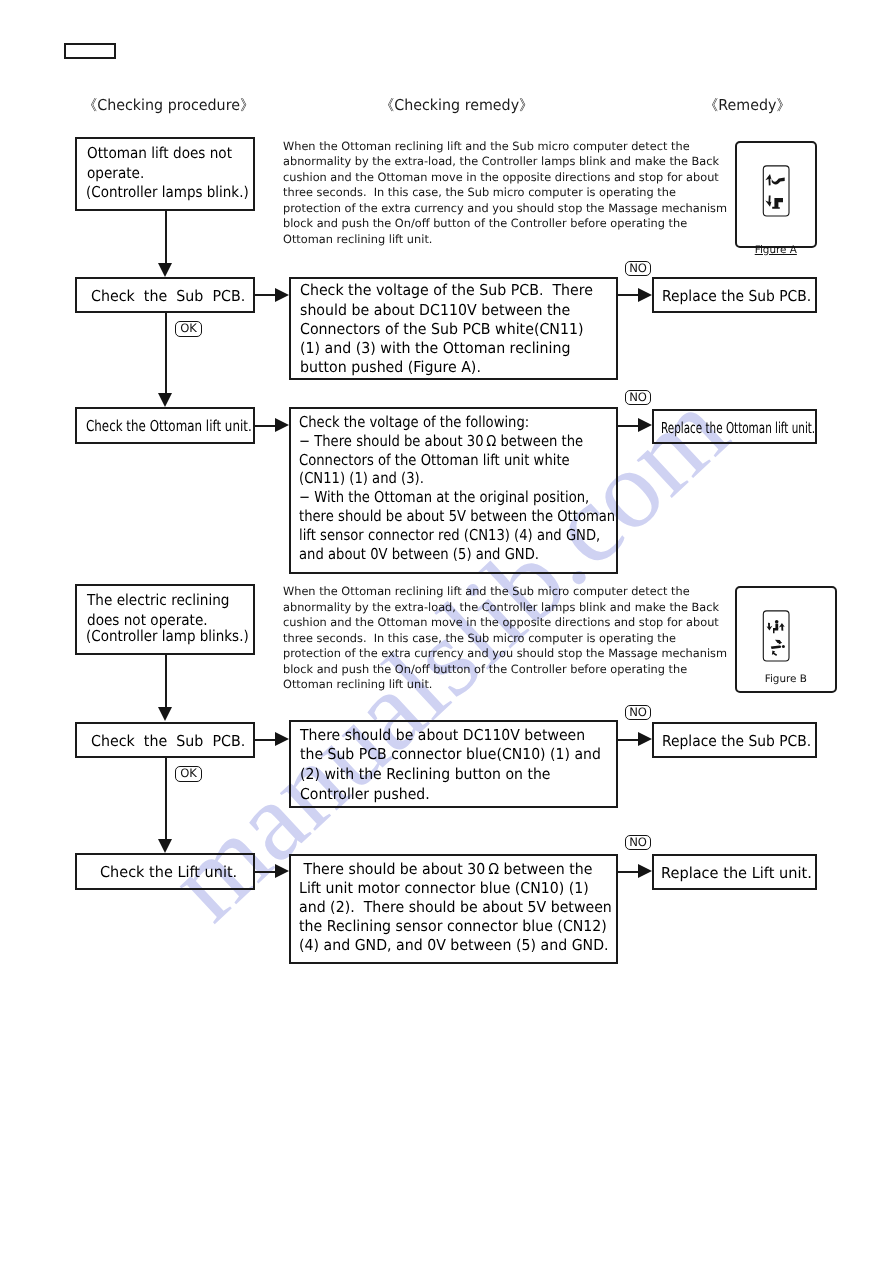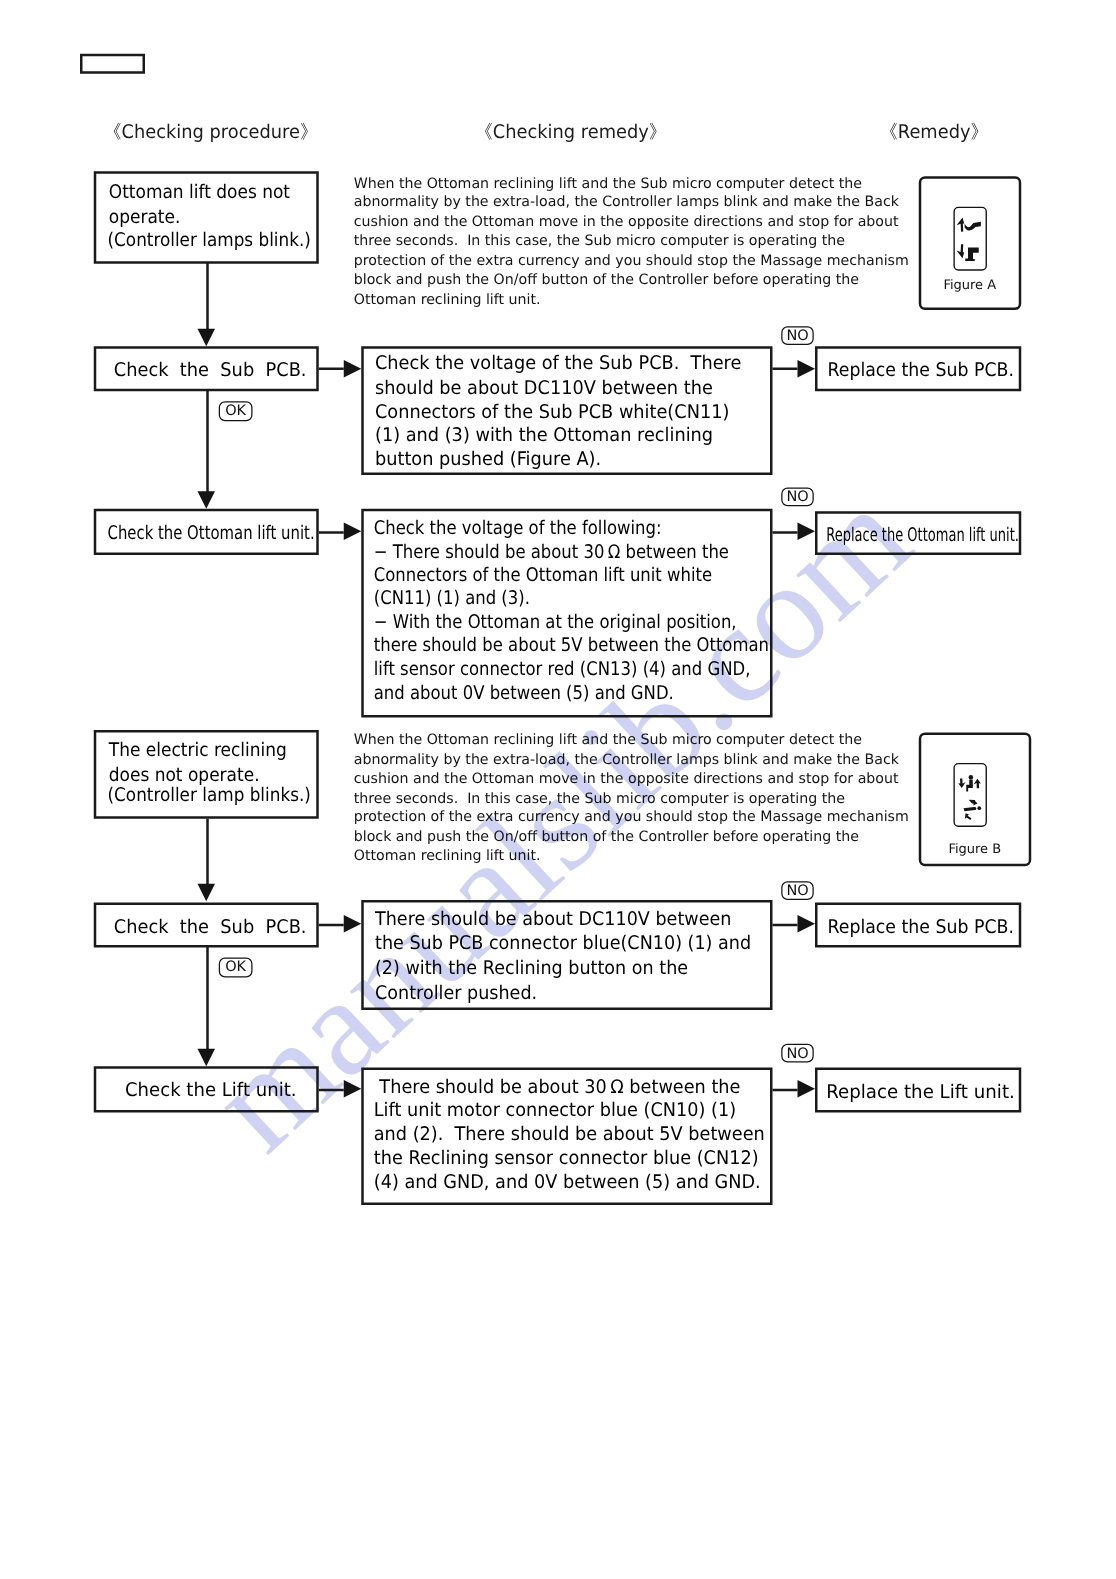--- a/index.html
+++ b/index.html
@@ -54,21 +54,21 @@
     <svg class="figsvg" viewBox="0 0 82 106.8" width="82" height="106.8" style="left:0;top:0;position:absolute;">
       <rect x="26.3" y="22.9" width="25.7" height="50.1" rx="3.4" ry="3.4" fill="#fff" stroke="#141414" stroke-width="1.1"></rect>
       <g fill="#141414" transform="translate(-1.6,-1.8)">
         <path d="M34.6 32.9 L36.0 37.9 L34.9 37.6 L35.2 44.1 L33.4 44.2 L33.1 37.9 L29.9 39.1 Z"></path>
         <path d="M36.3 37.8 L37.4 39.5 C38.7 41.0 40.3 40.8 41.6 39.3 L43.3 37.2 L49.3 36.2 L49.3 39.9
                  L45.0 40.4 L43.2 42.1 C40.7 44.1 38.0 43.5 36.3 40.8 Z"></path>
         <path d="M34.6 65.5 L36.0 60.5 L34.9 60.8 L35.2 54.3 L33.4 54.2 L33.1 60.5 L29.9 59.3 Z"></path>
         <path d="M39.0 56.8 L47.6 56.8 L47.6 61.0 L43.0 61.0 L43.0 66.0 L44.4 66.0 L44.4 67.6 L36.8 67.6 L36.8 65.6 L39.0 65.6 Z"></path>
       </g>
     </svg>
-    <div class="figcap" style="left:0;top:79px;">Figure A</div>
+    <div class="figcap" style="left:0;top:101px;text-decoration:underline;">Figure A</div>
   </div>
   <div class="vline" style="left:164.7px;top:210px;height:55px;"></div>
   <div class="adown" style="left:158.4px;top:262.5px;"></div>
   <div class="box" style="left:75.0px;top:277px;width:180.0px;height:35.5px;"></div>
   <div class="t" style="left:91.0px;top:286.5px;font-size:15.0px;transform:scaleX(0.949);">Check  the  Sub  PCB.</div>
   <div class="hline" style="left:255px;top:294.0px;width:19.7px;"></div>
   <div class="aright" style="left:274.7px;top:287.8px;"></div>
   <div class="box" style="left:289.0px;top:277px;width:329px;height:103px;"></div>
   <div class="t" style="left:299.8px;top:281.3px;font-size:15.0px;transform:scaleX(0.945);">Check the voltage of the Sub PCB.  There</div>
   <div class="t" style="left:299.8px;top:300.6px;font-size:15.0px;transform:scaleX(0.945);">should be about DC110V between the</div>
@@ -105,21 +105,21 @@
   <div class="t" style="left:86.8px;top:590.8px;font-size:15.0px;transform:scaleX(0.907);">The electric reclining</div>
   <div class="t" style="left:86.8px;top:610.8px;font-size:15.0px;transform:scaleX(0.907);">does not operate.</div>
   <div class="t" style="left:85.8px;top:627.0px;font-size:15.0px;transform:scaleX(0.898);">(Controller lamp blinks.)</div>
   <div class="para" style="left:282.7px;top:584.1px;font-size:11.4px;transform:scaleX(0.995);">When the Ottoman reclining lift and the Sub micro computer detect the</div>
   <div class="para" style="left:282.7px;top:599.6px;font-size:11.4px;transform:scaleX(0.995);">abnormality by the extra-load, the Controller lamps blink and make the Back</div>
   <div class="para" style="left:282.7px;top:615.1px;font-size:11.4px;transform:scaleX(0.995);">cushion and the Ottoman move in the opposite directions and stop for about</div>
   <div class="para" style="left:282.7px;top:630.7px;font-size:11.4px;transform:scaleX(0.995);">three seconds.  In this case, the Sub micro computer is operating the</div>
   <div class="para" style="left:282.7px;top:646.2px;font-size:11.4px;transform:scaleX(0.995);">protection of the extra currency and you should stop the Massage mechanism</div>
   <div class="para" style="left:282.7px;top:661.7px;font-size:11.4px;transform:scaleX(0.995);">block and push the On/off button of the Controller before operating the</div>
   <div class="para" style="left:282.7px;top:677.2px;font-size:11.4px;transform:scaleX(0.995);">Ottoman reclining lift unit.</div>
-  <div class="figbox" style="left:734.8px;top:586px;width:90px;height:106.8px;">
+  <div class="figbox" style="left:734.8px;top:586px;width:102px;height:106.8px;">
     <svg class="figsvg" viewBox="0 0 82 106.8" width="82" height="106.8" style="left:0;top:0;position:absolute;">
       <rect x="26.3" y="22.9" width="25.7" height="50.1" rx="3.4" ry="3.4" fill="#fff" stroke="#141414" stroke-width="1.1"></rect>
       <g fill="#141414" transform="translate(-1.6,-1.8)">
         <path d="M34.0 44.2 L31.2 40.4 L32.8 40.6 L32.6 36.6 L34.5 36.7 L34.6 40.7 L37.0 39.6 Z"></path>
         <circle cx="41.3" cy="35.6" r="1.8"></circle>
         <path d="M40.0 37.4 L42.8 37.4 L42.8 42.8 L40.0 42.8 Z"></path>
         <path d="M37.6 41.7 L42.8 41.7 L42.8 44.2 L39.1 44.2 L39.1 47.0 L37.6 47.0 Z"></path>
         <path d="M46.5 36.8 L49.3 40.6 L47.7 40.4 L47.9 44.5 L46.0 44.4 L45.9 40.3 L43.5 41.4 Z"></path>
         <path d="M39.6 53.6 L44.4 53.9 L46.1 56.8 L42.2 56.7 Z"></path>
         <path d="M43.6 54.6 L46.7 56.5 L43.3 58.3 Z"></path>

